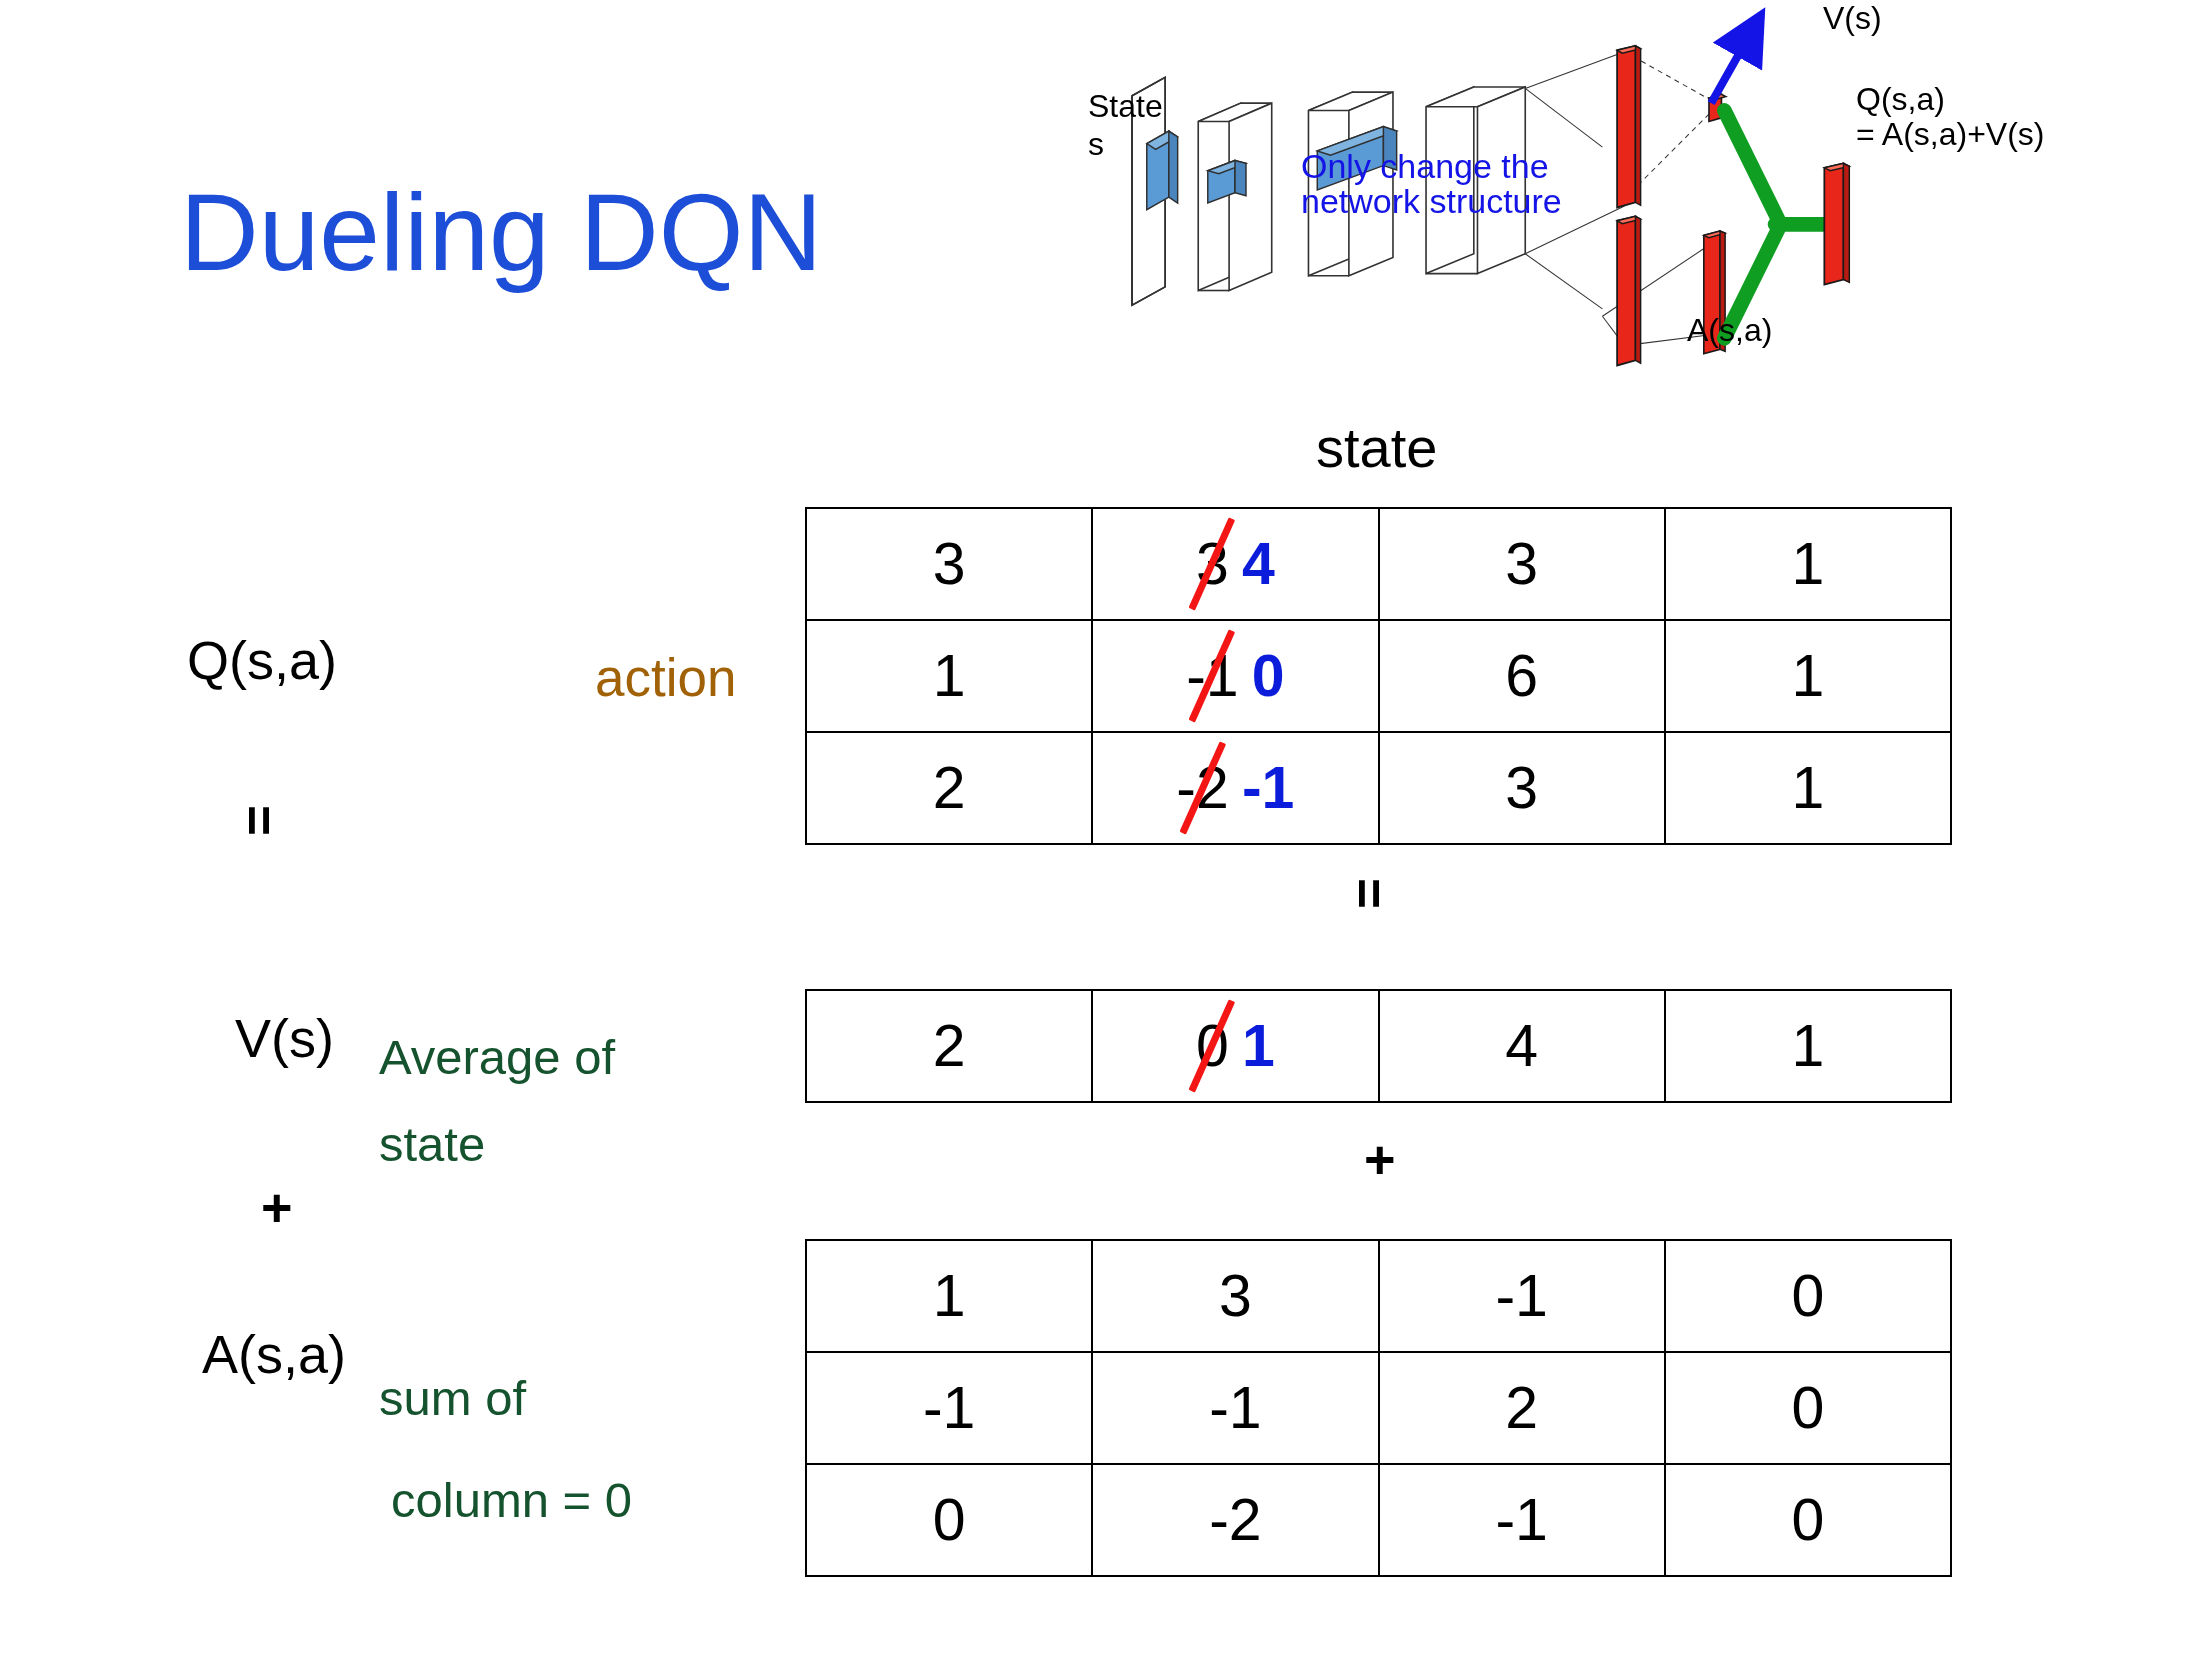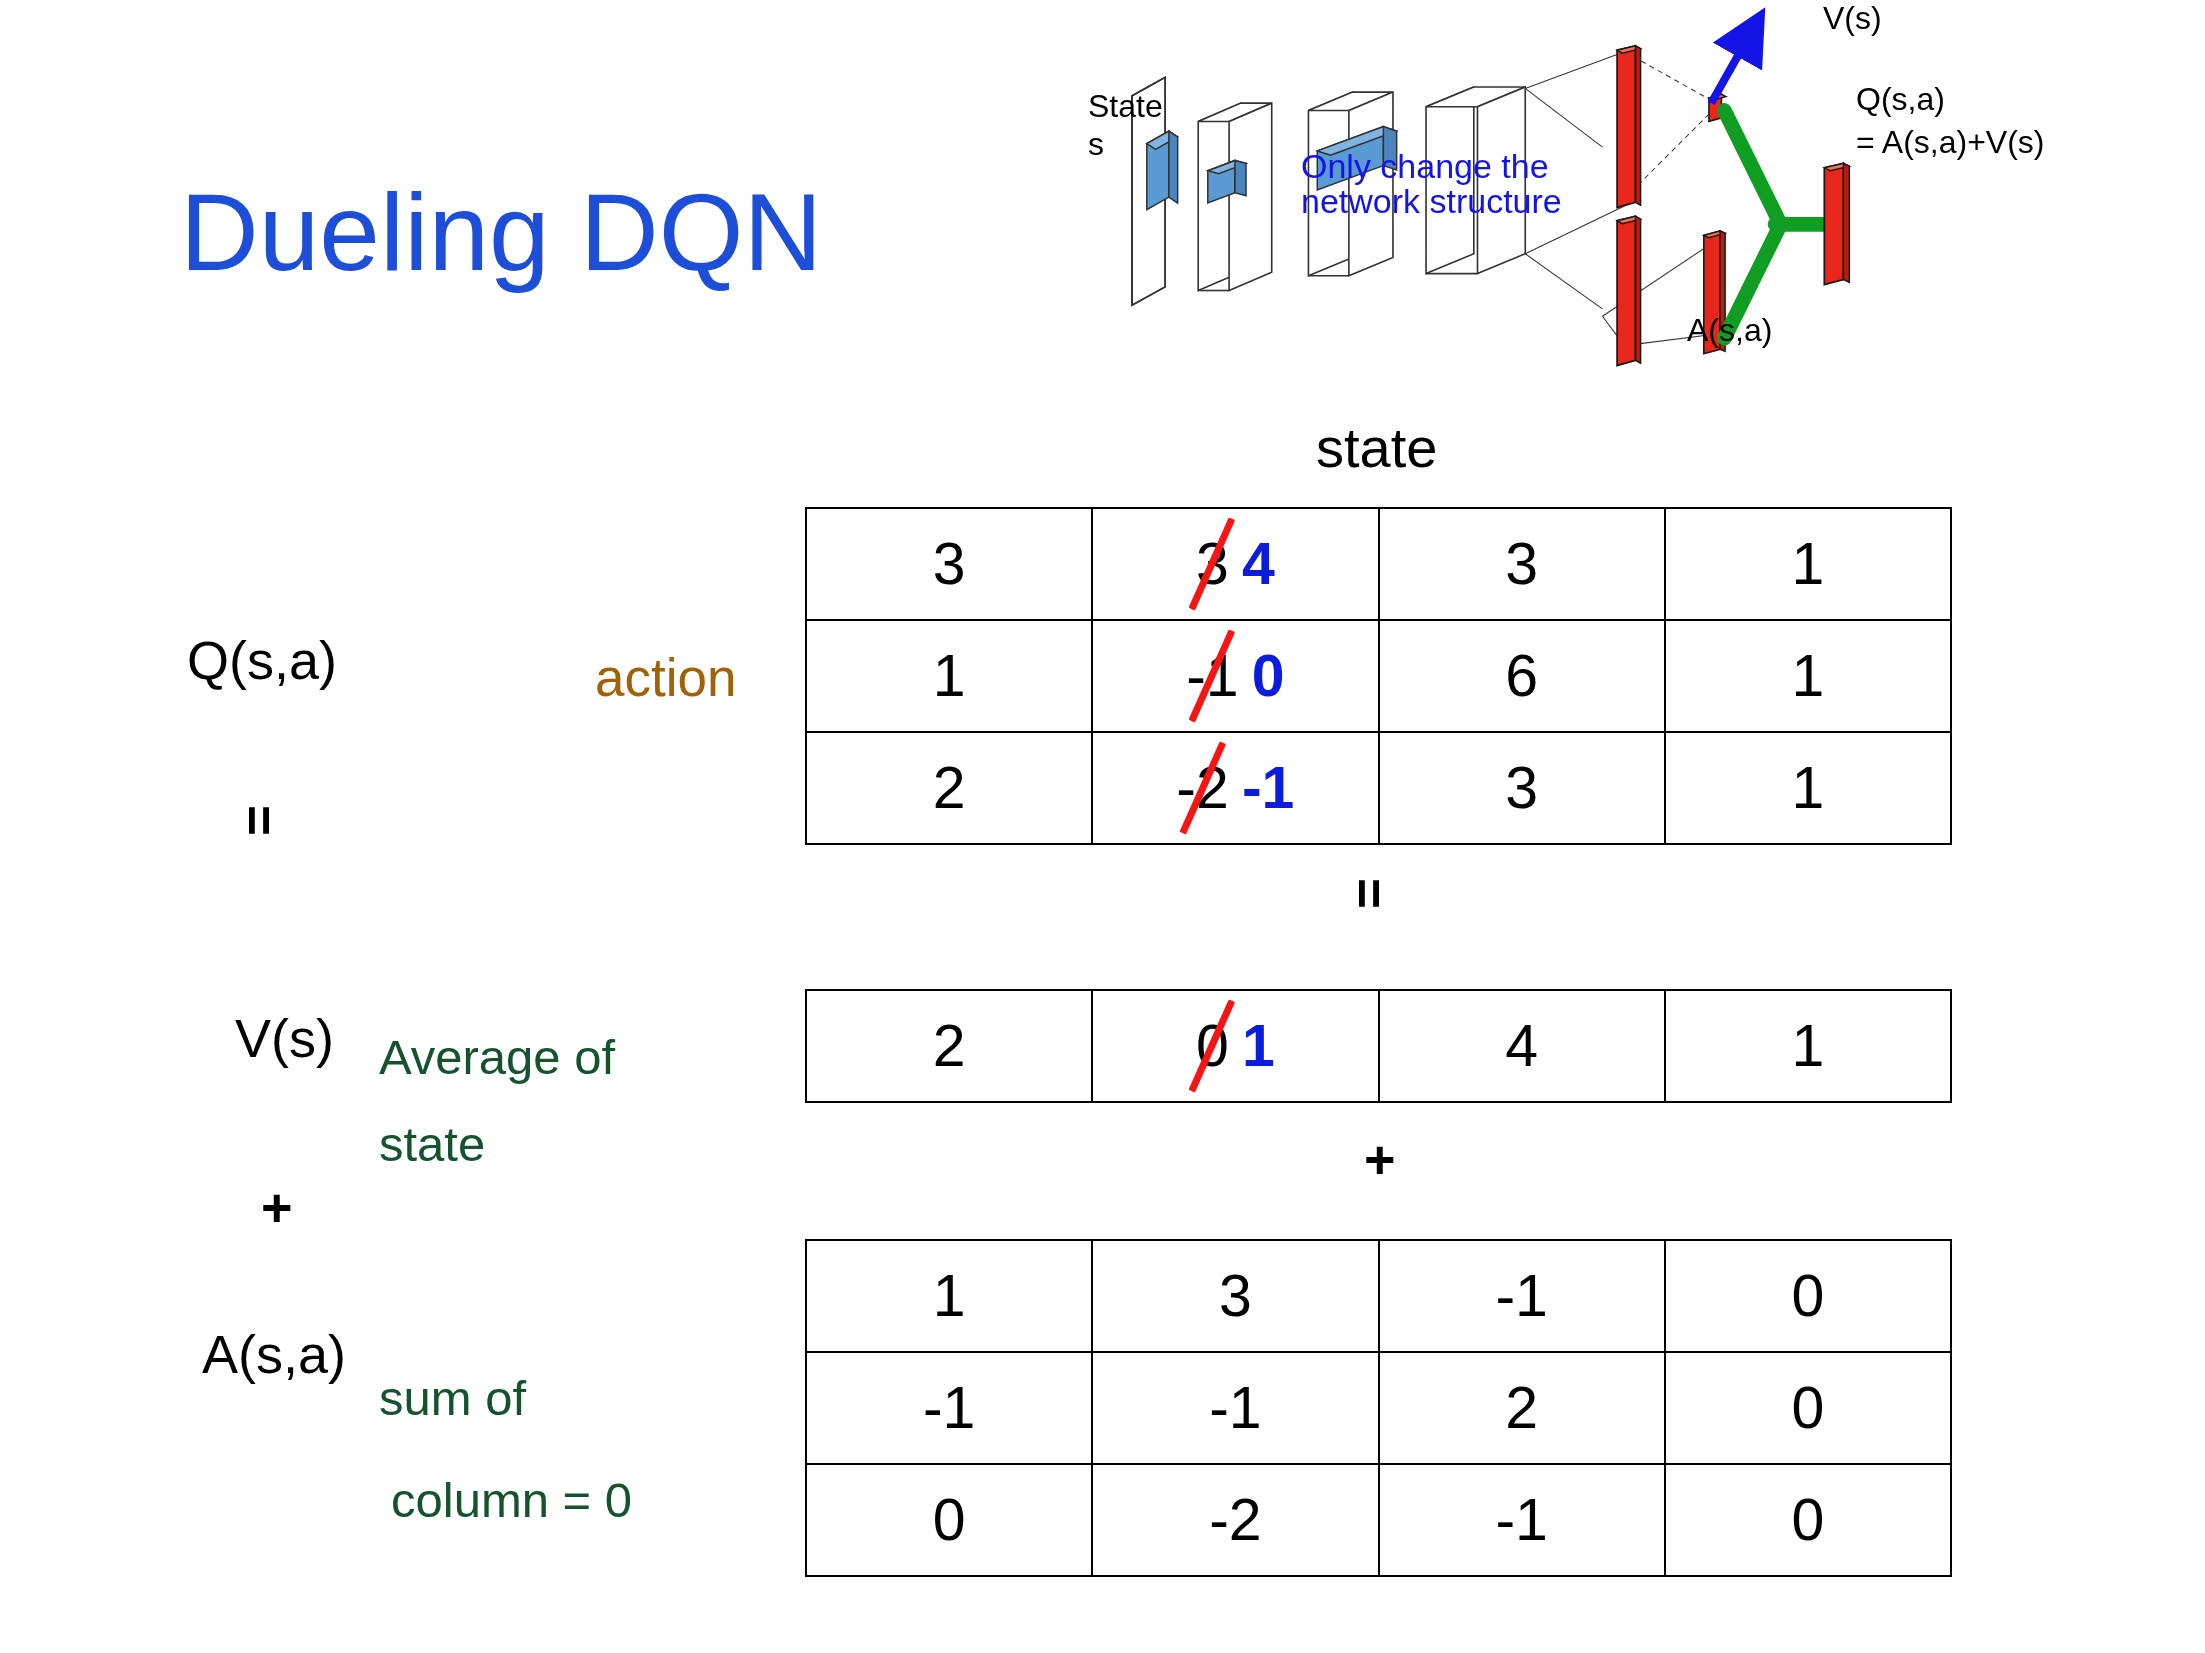--- a/index.html
+++ b/index.html
@@ -216,21 +216,21 @@
   <div class="dlabel" style="left:0px; top:88px;">State</div>
   <div class="dlabel" style="left:0px; top:126px;">s</div>
 
   <div class="dlabel blue" style="left:213px; top:147px;text-align:right;">Only change the</div>
   <div class="dlabel blue" style="left:213px; top:182px;text-align:right;">network structure</div>
 
   <div class="dlabel" style="left:735px; top:0px;">V(s)</div>
   <div class="dlabel" style="left:599px; top:312px;">A(s,a)</div>
 
   <div class="dlabel" style="left:768px; top:81px;">Q(s,a)</div>
-  <div class="dlabel" style="left:768px; top:124px;text-align:right;">= A(s,a)+V(s)</div>
+  <div class="dlabel" style="left:768px; top:116px;text-align:right;">= A(s,a)+V(s)</div>
 </div>
 
 <div class="abs" id="statelabel" style="left:1316px; top:415px;">state</div>
 
 <div class="abs" id="actionlabel" style="left:595px; top:647px;">action</div>
 
 <div class="abs biglabel" style="left:187px; top:629px;">Q(s,a)</div>
 
 <div class="abs eqsym" style="left:290px; top:805px;">=</div>
 

